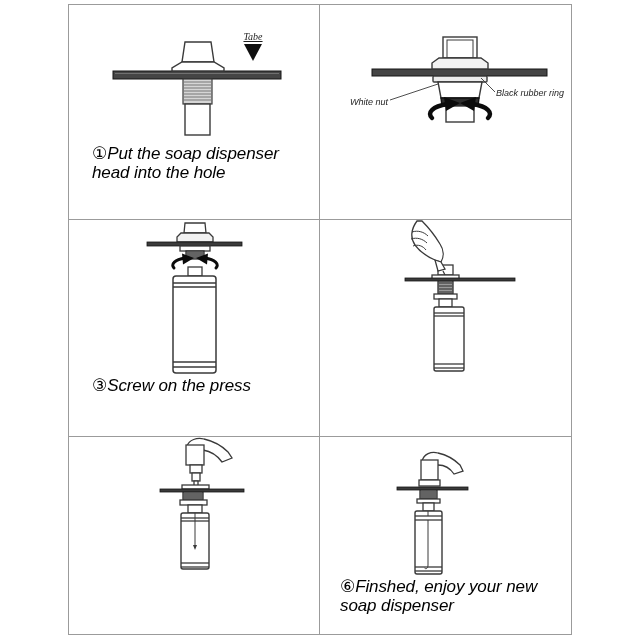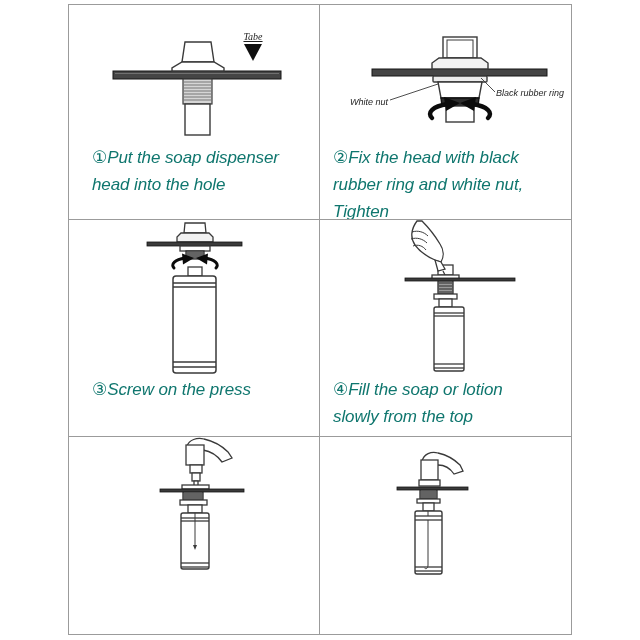--- a/index.html
+++ b/index.html
@@ -6,21 +6,21 @@
     font-family:"Liberation Sans","DejaVu Sans",sans-serif;}
   .canvas{position:relative;width:640px;height:640px;background:#ffffff;}
   .sheet{position:absolute;left:68px;top:4px;width:504px;height:631px;
     border:1px solid #9b9b9b;box-sizing:border-box;background:#ffffff;font-style:italic;}
   .grid{display:grid;width:100%;height:100%;
     grid-template-columns:1fr 1fr;grid-template-rows:215px 217px 1fr;}
   .cell{position:relative;box-sizing:border-box;overflow:hidden;}
   .bR{border-right:1px solid #9b9b9b;}
   .bB{border-bottom:1px solid #9b9b9b;}
   svg.art{position:absolute;left:0;top:0;display:block;}
-  .caption{position:absolute;font-size:17px;line-height:27px;color:#0f766e;
+  .caption{position:absolute;font-size:17px;line-height:19px;color:#000000;
     white-space:pre-line;letter-spacing:-0.1px;}
   .r1 .caption{top:139px}
   .r2 .caption{top:156px}
   .r3 .caption{top:140px}
   .c1 .caption{left:23px;right:4px}
   .c2 .caption{left:13px;right:2px}
   .cell6 .caption{left:20px}
   .ann{font-size:9px;fill:#1e1e1e;}
   .ann-serif{font-family:"Liberation Serif","DejaVu Serif",serif;font-size:10px;fill:#1e1e1e;
     text-decoration:underline;}
@@ -74,23 +74,20 @@
             <path d="M 112,113 A 29 11 0 0 1 127,99" fill="none" stroke="#0b0b0b" stroke-width="4.5" stroke-linecap="round"></path>
             <polygon points="124,92 140,98 126,106" fill="#0b0b0b"></polygon>
             <path d="M 168,113 A 29 11 0 0 0 153,99" fill="none" stroke="#0b0b0b" stroke-width="4.5" stroke-linecap="round"></path>
             <polygon points="156,92 140,98 154,106" fill="#0b0b0b"></polygon>
           </g>
           <line x1="70" y1="95" x2="118" y2="79" stroke="#3a3a3a" stroke-width="0.9"></line>
           <line x1="175" y1="87" x2="161" y2="73" stroke="#3a3a3a" stroke-width="0.9"></line>
           <text class="ann" x="68" y="100" text-anchor="end">White nut</text>
           <text class="ann" x="176" y="91">Black rubber ring</text>
         </svg>
-        <div class="caption">②Fix the head with black
-rubber ring and white nut,
-Tighten</div>
       </div>
 
       <div class="cell r2 c1 bR bB">
         <svg class="art" width="251" height="216" viewBox="0 0 251 216">
           <g stroke="#3a3a3a" fill="#ffffff" stroke-width="1.3">
             <polygon points="116,3 136,3 137,13 115,13"></polygon>
             <polygon points="112,13 140,13 144,17 144,22 108,22 108,17" fill="#f2f2f2"></polygon>
             <rect x="78" y="22" width="95" height="4" fill="#3b3b3b" stroke="#161616" stroke-width="0.8"></rect>
             <rect x="111" y="26" width="30" height="5"></rect>
             <rect x="117" y="31" width="18" height="8" fill="#9a9a9a" stroke="#2c2c2c"></rect>
@@ -137,22 +134,20 @@
             </g>
             <rect x="114" y="74" width="23" height="5"></rect>
             <rect x="119" y="79" width="13" height="8"></rect>
             <rect x="114" y="87" width="30" height="64" rx="2" stroke-width="1.4"></rect>
             <line x1="114" y1="93" x2="144" y2="93"></line>
               <line x1="114" y1="96" x2="144" y2="96"></line>
             <line x1="114" y1="144" x2="144" y2="144"></line>
               <line x1="114" y1="148" x2="144" y2="148"></line>
           </g>
         </svg>
-        <div class="caption">④Fill the soap or lotion
-slowly from the top</div>
       </div>
 
       <div class="cell r3 c1 bR">
         <svg class="art" width="251" height="197" viewBox="0 0 251 197">
           <g stroke="#3a3a3a" fill="#ffffff" stroke-width="1.3">
             <path d="M 118,9 C 120,3 128,0 135,2 C 144,4 153,9 159,15 L 163,21 L 153,25 C 148,18 140,14 134,13 L 118,13 Z"></path>
             <rect x="117" y="8" width="18" height="20"></rect>
             <rect x="121" y="28" width="12" height="8"></rect>
             <rect x="123" y="36" width="8" height="8"></rect>
             <rect x="125" y="44" width="4" height="6"></rect>
@@ -196,17 +191,19 @@
             <rect x="95" y="74" width="27" height="63" rx="2" stroke-width="1.4"></rect>
             <line x1="95" y1="79" x2="122" y2="79"></line>
               <line x1="95" y1="83" x2="122" y2="83"></line>
             <line x1="95" y1="130" x2="122" y2="130"></line>
               <line x1="95" y1="134" x2="122" y2="134"></line>
             <line x1="108" y1="74" x2="108" y2="79" stroke-width="1"></line>
             <line x1="108" y1="83" x2="108" y2="128" stroke-width="1"></line>
             <path d="M 108,128 C 108,131.5 106,132.5 104.5,131" fill="none" stroke-width="1"></path>
           </g>
         </svg>
+        <div class="caption">⑥Finshed, enjoy your new
+soap dispenser</div>
       </div>
 
     </div>
   </div>
 </div>
 
 </body></html>

